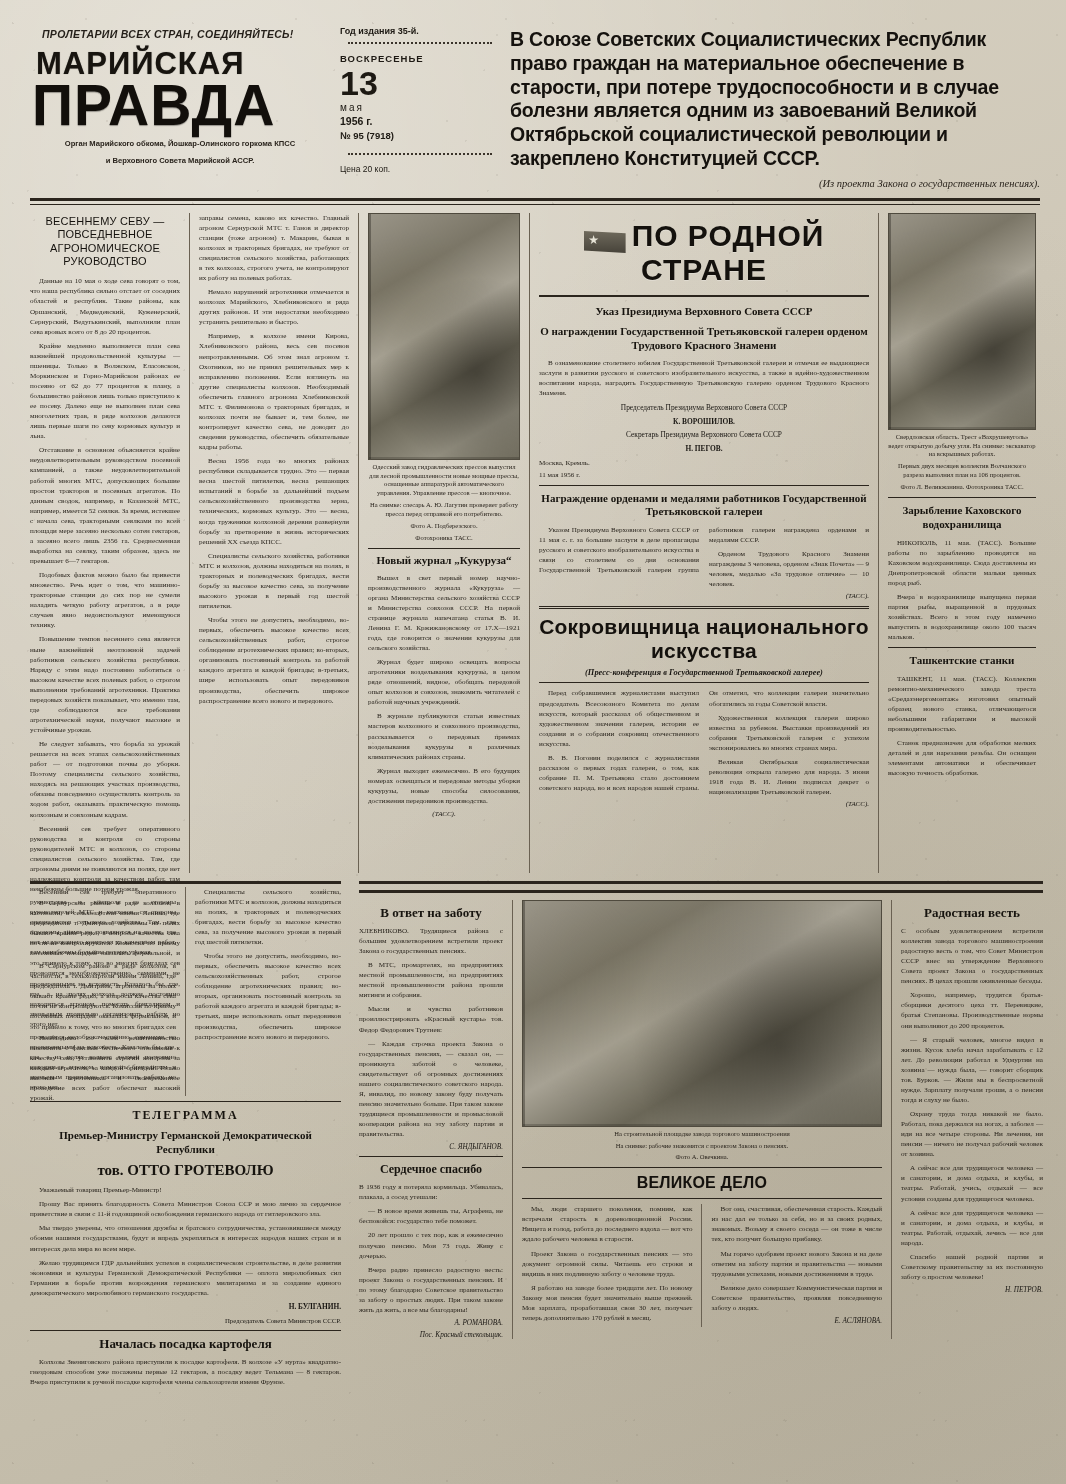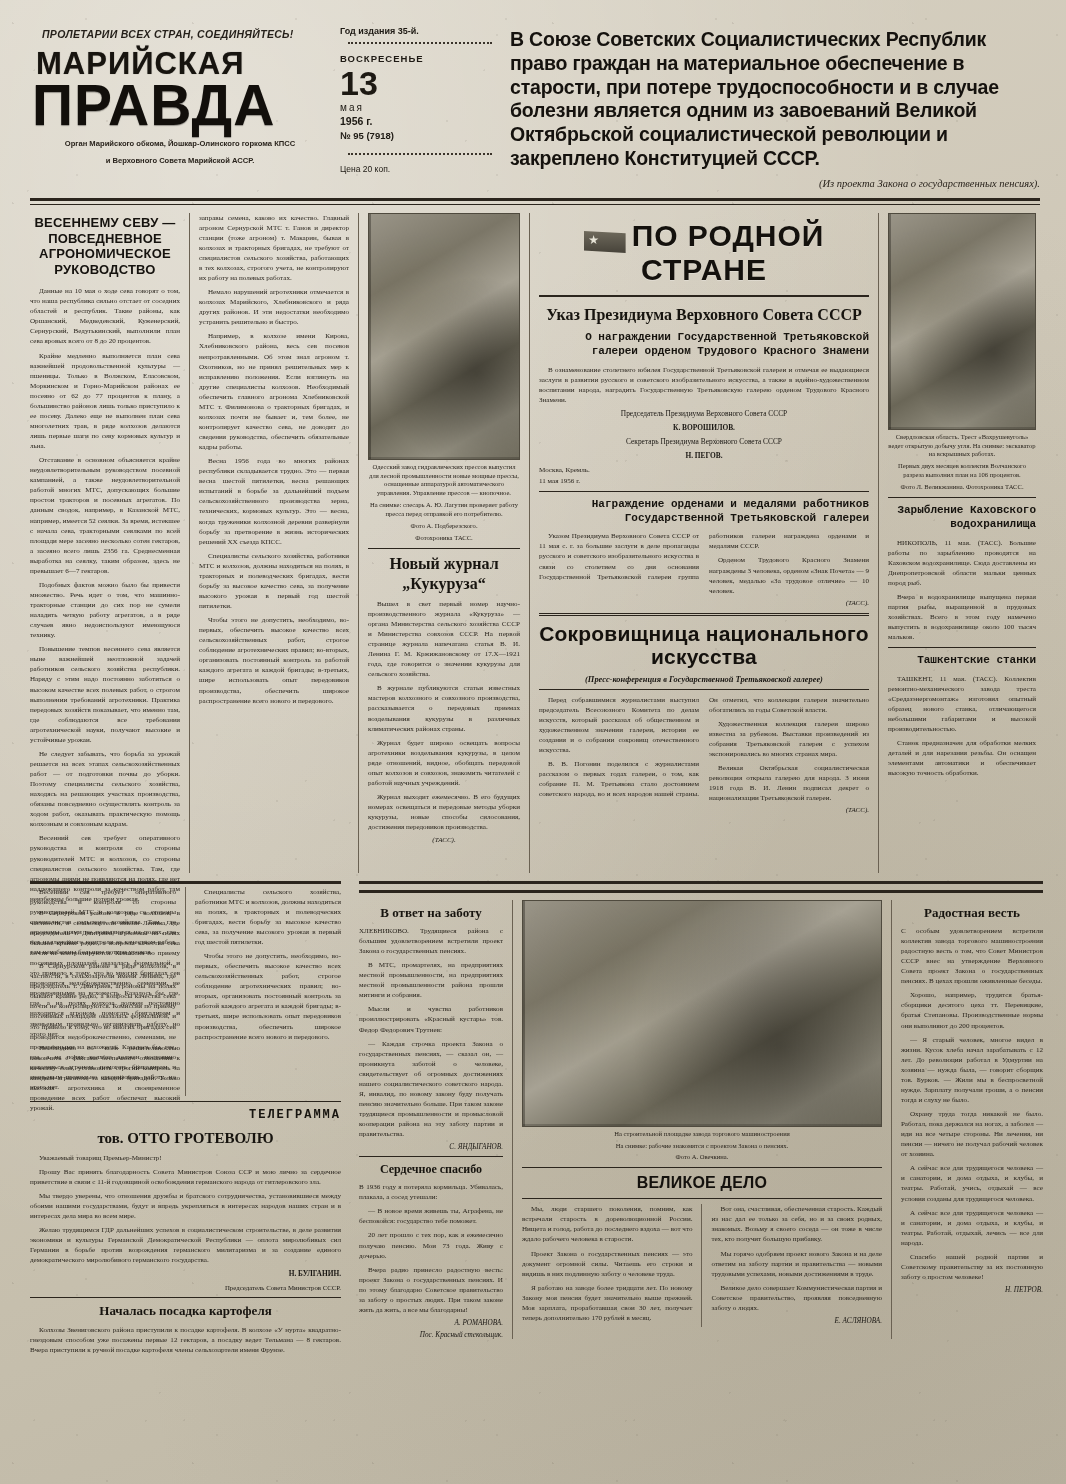--- a/index.html
+++ b/index.html
@@ -83,31 +83,31 @@
   }
   .hr-thick{border:0;border-top:3px solid #2b251d;margin:9px 0 3px;}
   .hr-thin{border:0;border-top:1px solid #2b251d;margin:0 0 8px;}
 
   .cols{display:flex;gap:0;align-items:stretch;}
   .vsep{width:1px;background:#6a6152;margin:0 9px;align-self:stretch;}
 
   .col{box-sizing:border-box;}
   .hd1{
     font-family:"Liberation Sans", sans-serif;
-    font-weight:700;font-size:13px;line-height:1.22;text-align:center;
+    font-weight:400;font-size:11px;line-height:1.22;text-align:center;
     margin:2px 0 8px;color:#15120e;letter-spacing:.2px;
   }
   .hd2{
-    font-family:Liberation Mono, monospace;
-    font-weight:700;font-size:11px;line-height:1.25;text-align:right;
+    font-family:Liberation Serif, serif;
+    font-weight:700;font-size:11px;line-height:1.25;text-align:center;
     margin:6px 0 6px;color:#17140f;
   }
   .hd3{
     font-family:"Liberation Serif", serif;
-    font-weight:700;font-size:16px;line-height:1.25;text-align:center;
+    font-weight:700;font-size:11px;line-height:1.25;text-align:center;
     margin:5px 0 5px;color:#17140f;
   }
   .body-text{
     font-size:7.1px;line-height:1.42;text-align:justify;
     color:#241f18;hyphens:auto;
   }
   .body-text p{margin:0 0 4px;text-indent:9px;}
   .sig{font-size:7.2px;text-align:right;font-style:italic;margin-top:4px;}
   .small-cap{font-size:7.4px;line-height:1.35;text-align:center;margin:4px 0;}
   .ph{
@@ -233,22 +233,22 @@
     <div class="col" style="width:152px;">
       <div class="ph" style="height:245px;"></div>
       <div class="ph-cap">Одесский завод гидравлических прессов выпустил для лесной промышленности новые мощные прессы, оснащенные аппаратурой автоматического управления. Управление прессов — кнопочное.</div>
       <div class="ph-cap">На снимке: слесарь А. Ю. Лагутин проверяет работу пресса перед отправкой его потребителю.</div>
       <div class="ph-cap">Фото А. Подберезского.</div>
       <div class="ph-cap">Фотохроника ТАСС.</div>
       <hr class="box-rule">
       <div class="hd3">Новый журнал „Кукуруза“</div>
       <div class="body-text">
         <p>Вышел в свет первый номер научно-производственного журнала «Кукуруза» — органа Министерства сельского хозяйства СССР и Министерства совхозов СССР. На первой странице журнала напечатана статья В. И. Ленина Г. М. Кржижановскому от 17.X—1921 года, где говорится о значении кукурузы для сельского хозяйства.</p>
+        <p>Журнал будет широко освещать вопросы агротехники возделывания кукурузы, в целом ряде отношений, видное, обобщать передовой опыт колхозов и совхозов, знакомить читателей с работой научных учреждений.</p>
         <p>В журнале публикуются статьи известных мастеров колхозного и совхозного производства, рассказывается о передовых приемах возделывания кукурузы в различных климатических районах страны.</p>
-        <p>Журнал будет широко освещать вопросы агротехники возделывания кукурузы, в целом ряде отношений, видное, обобщать передовой опыт колхозов и совхозов, знакомить читателей с работой научных учреждений.</p>
         <p>Журнал выходит ежемесячно. В его будущих номерах освещаться и передовые методы уборки кукурузы, новые способы силосования, достижения передовиков производства.</p>
       </div>
       <div class="tassline">(ТАСС).</div>
     </div>
 
     <div class="vsep"></div>
 
     <div class="col" style="width:330px;">
       <div class="banner">
         <span class="flag"></span><span class="banner-title">ПО РОДНОЙ СТРАНЕ</span>
@@ -329,20 +329,21 @@
         <div style="width:150px">
           <div class="body-text">
             <p>Специалисты сельского хозяйства, работники МТС и колхозов, должны находиться на полях, в тракторных и полеводческих бригадах, вести борьбу за высокое качество сева, за получение высокого урожая в первый год шестой пятилетки.</p>
             <p>Чтобы этого не допустить, необходимо, во-первых, обеспечить высокое качество всех сельскохозяйственных работ, строгое соблюдение агротехнических правил; во-вторых, организовать постоянный контроль за работой каждого агрегата и каждой бригады; в-третьих, шире использовать опыт передовиков производства, обеспечить широкое распространение всего нового и передового.</p>
           </div>
         </div>
       </div>
 
       <hr class="box-rule">
       <div class="hd2" style="font-size:12px;letter-spacing:2px">ТЕЛЕГРАММА</div>
+      <div class="hd3" style="font-size:11px">Премьер-Министру Германской Демократической Республики</div>
       <div class="hd3" style="font-size:15px">тов. ОТТО ГРОТЕВОЛЮ</div>
       <div class="body-text">
         <p>Уважаемый товарищ Премьер-Министр!</p>
         <p>Прошу Вас принять благодарность Совета Министров Союза ССР и мою лично за сердечное приветствие в связи с 11-й годовщиной освобождения германского народа от гитлеровского зла.</p>
         <p>Мы твердо уверены, что отношения дружбы и братского сотрудничества, установившиеся между обоими нашими государствами, будут и впредь укрепляться в интересах народов наших стран и в интересах дела мира во всем мире.</p>
         <p>Желаю трудящимся ГДР дальнейших успехов в социалистическом строительстве, в деле развития экономики и культуры Германской Демократической Республики — оплота миролюбивых сил Германии в борьбе против возрождения германского милитаризма и за создание единого демократического миролюбивого германского государства.</p>
       </div>
       <div class="small-cap" style="font-weight:700;text-align:right">Н. БУЛГАНИН.</div>
       <div class="small-cap" style="text-align:right;font-size:6.8px">Председатель Совета Министров СССР.</div>
 

